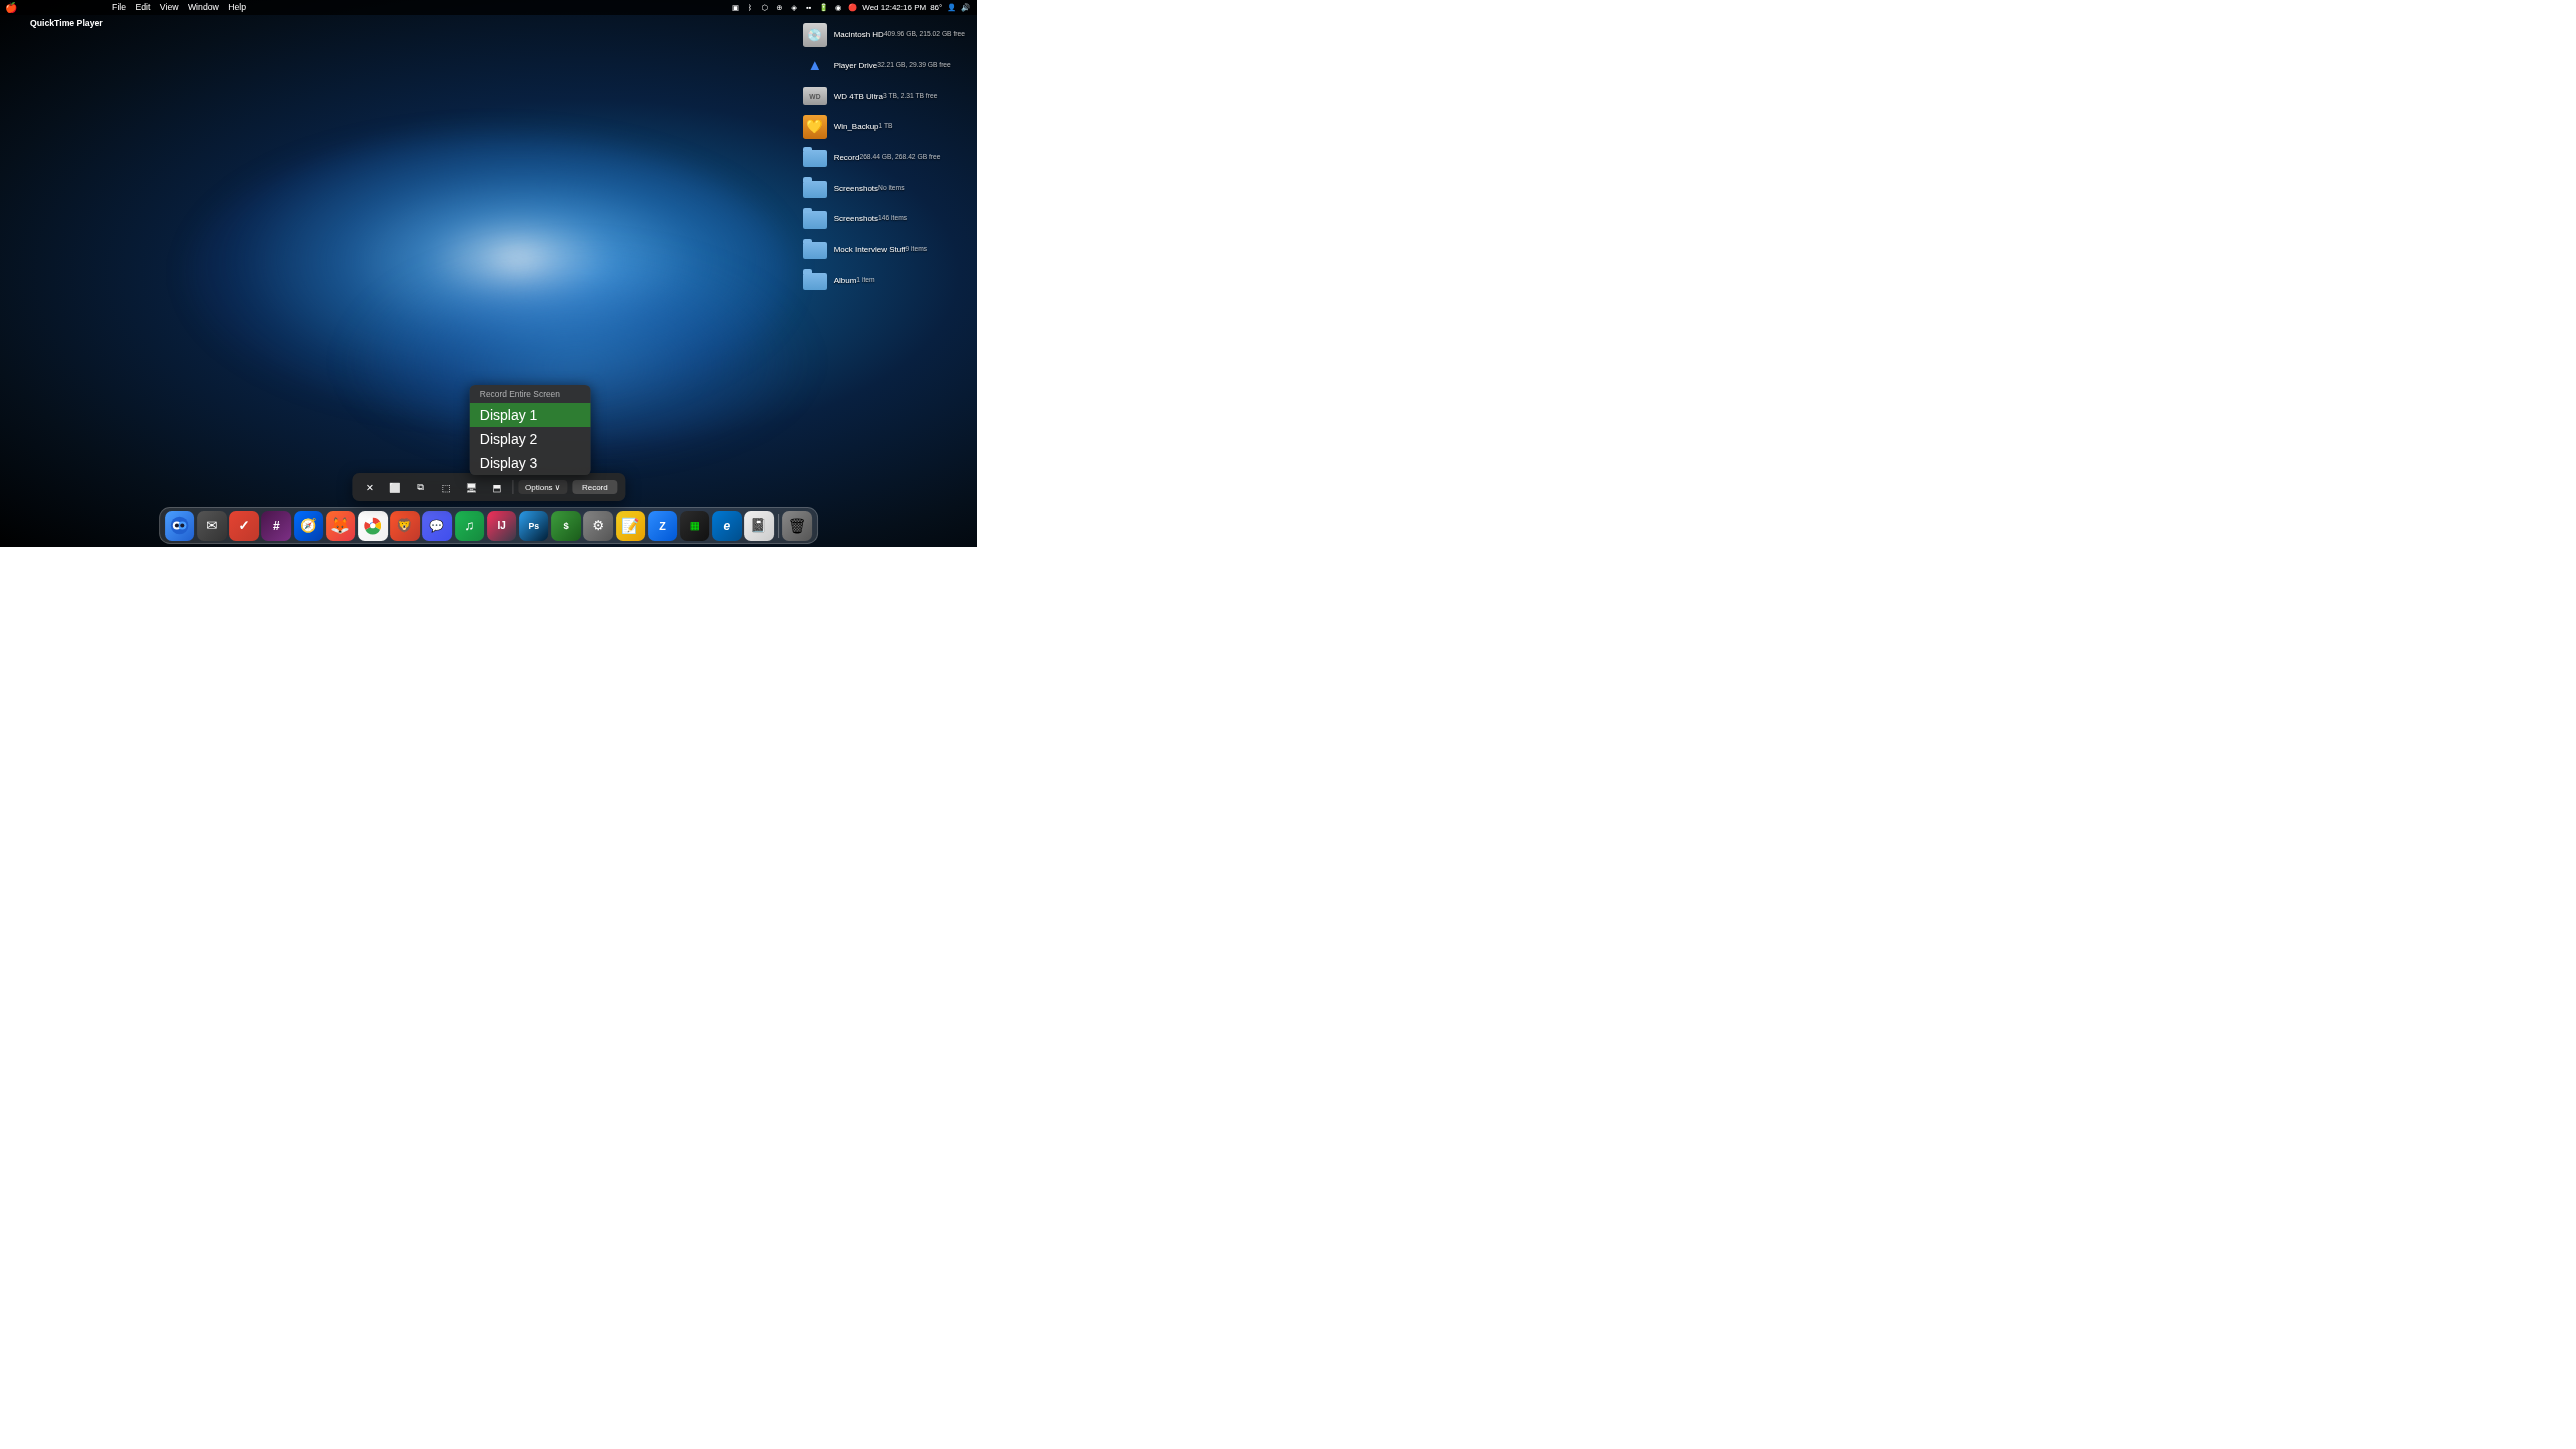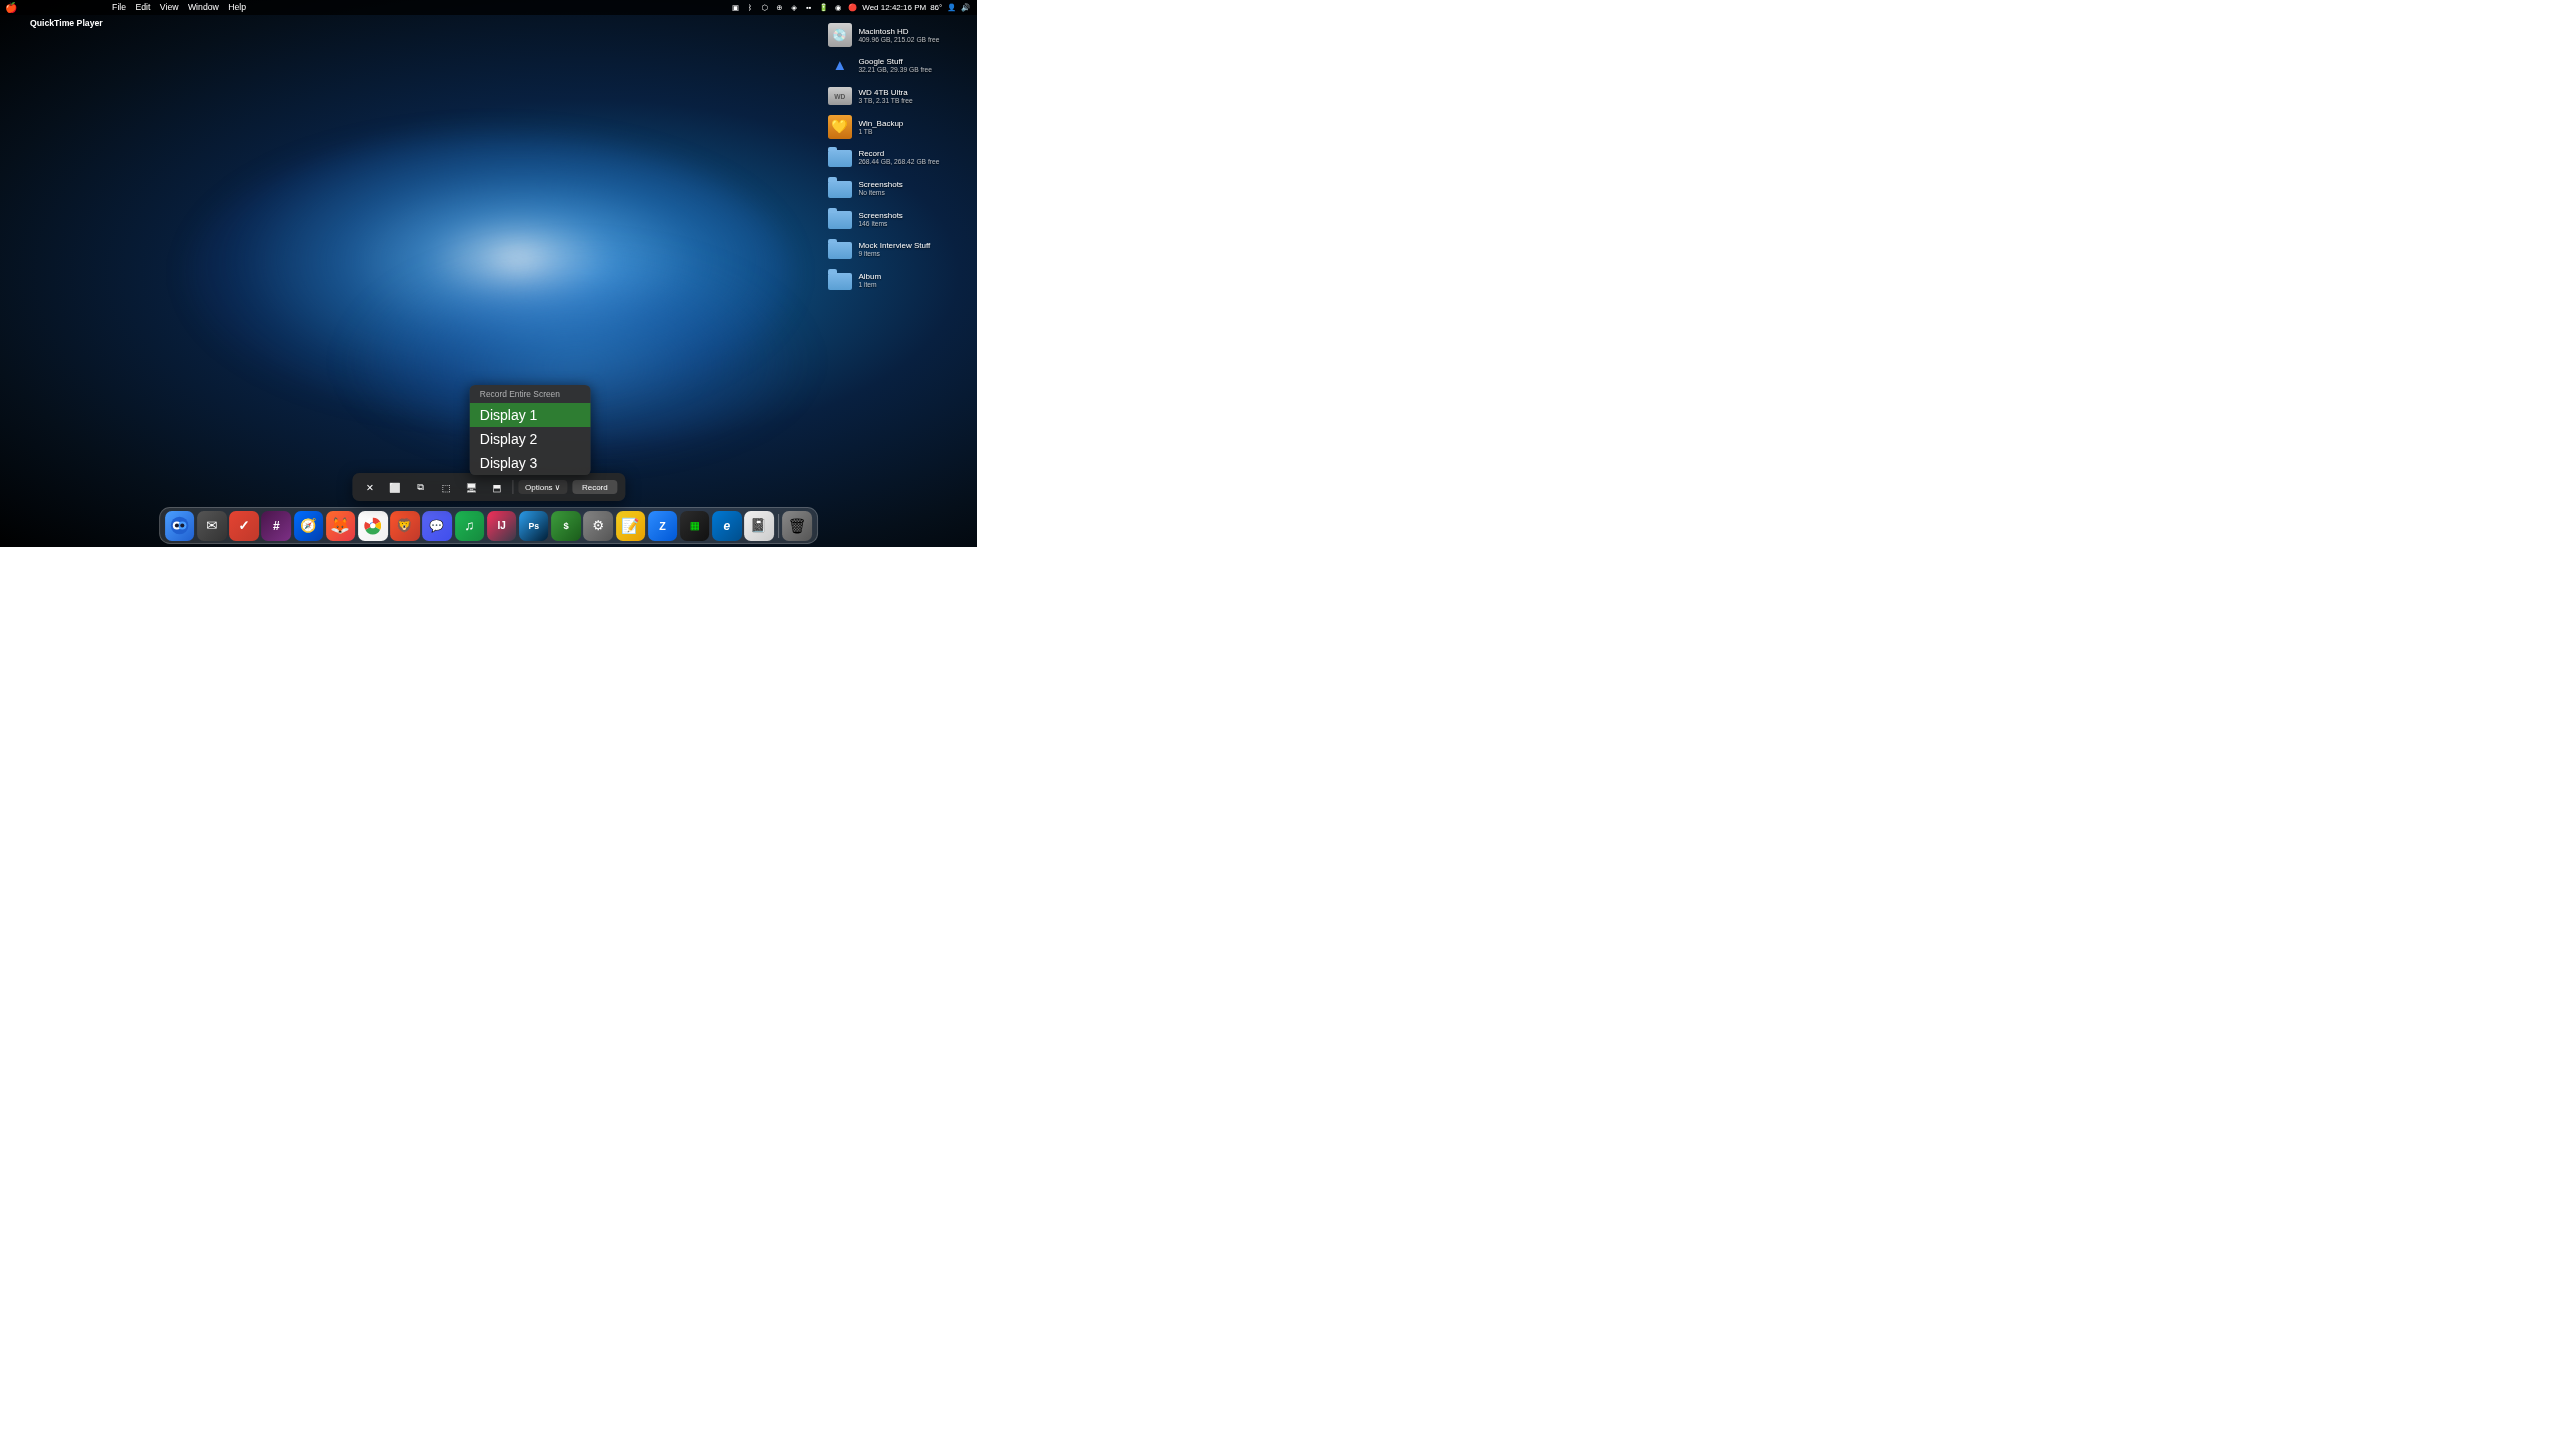--- a/index.html
+++ b/index.html
@@ -123,21 +123,21 @@
       height: 24px;
       flex-shrink: 0;
       display: flex;
       align-items: center;
       justify-content: center;
       border-radius: 2.7px;
       font-size: 13.4px;
     }
     .desktop-icon-text {
       display: flex;
-      flex-direction: column;
+      flex-direction: row;
     }
     .desktop-icon-name {
       font-size: 8px;
       font-weight: 500;
       color: #fff;
       text-shadow: 0 0.7px 1.3px rgba(0,0,0,0.8);
     }
     .desktop-icon-sub {
       font-size: 6.7px;
       color: rgba(255,255,255,0.7);
@@ -402,21 +402,21 @@
         <span class="desktop-icon-name">Macintosh HD</span>
         <span class="desktop-icon-sub">409.96 GB, 215.02 GB free</span>
       </div>
     </div>
 
     <div class="desktop-icon-item">
       <div class="desktop-icon-img">
         <div class="gdrive-icon" style="color:#4285F4; font-size:14.8px; font-weight:bold;">▲</div>
       </div>
       <div class="desktop-icon-text">
-        <span class="desktop-icon-name">Google Stuff</span>
+        <span class="desktop-icon-name">Player Drive</span>
         <span class="desktop-icon-sub">32.21 GB, 29.39 GB free</span>
       </div>
     </div>
 
     <div class="desktop-icon-item">
       <div class="desktop-icon-img">
         <div class="wd-icon">WD</div>
       </div>
       <div class="desktop-icon-text">
         <span class="desktop-icon-name">WD 4TB Ultra</span>

